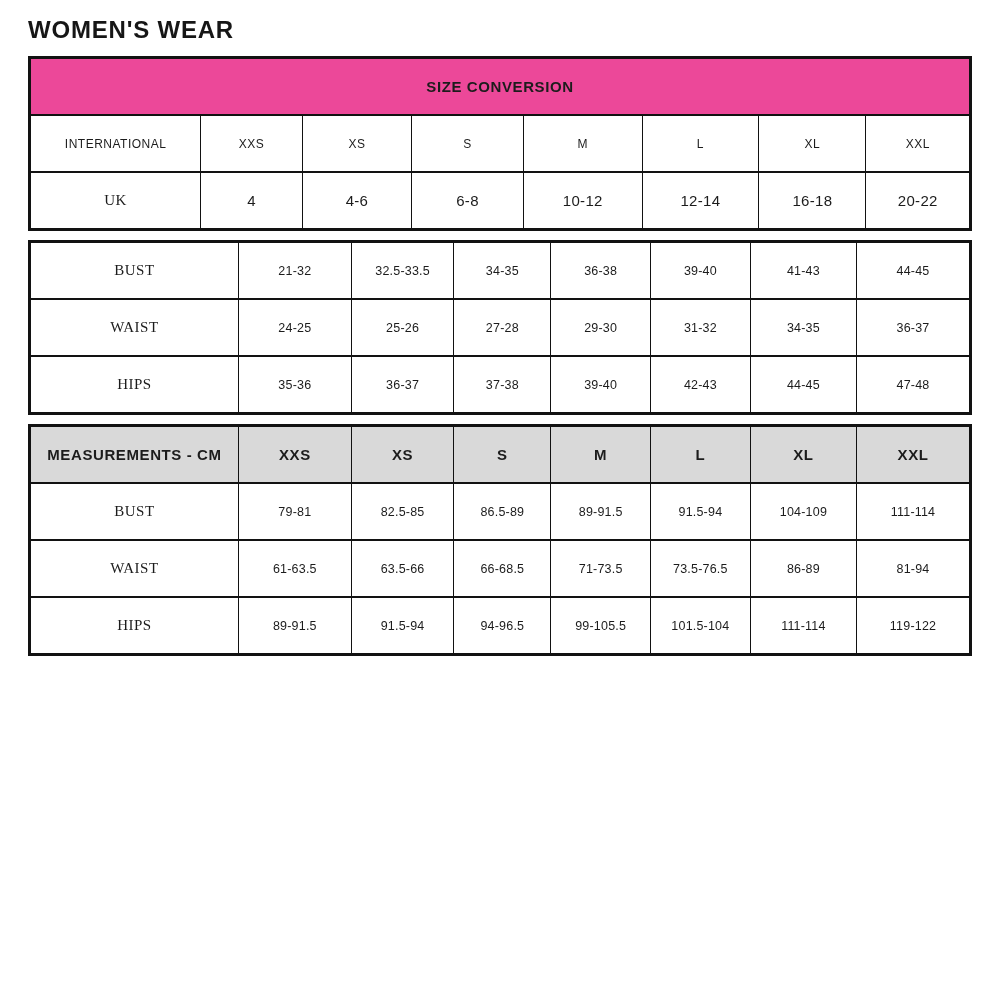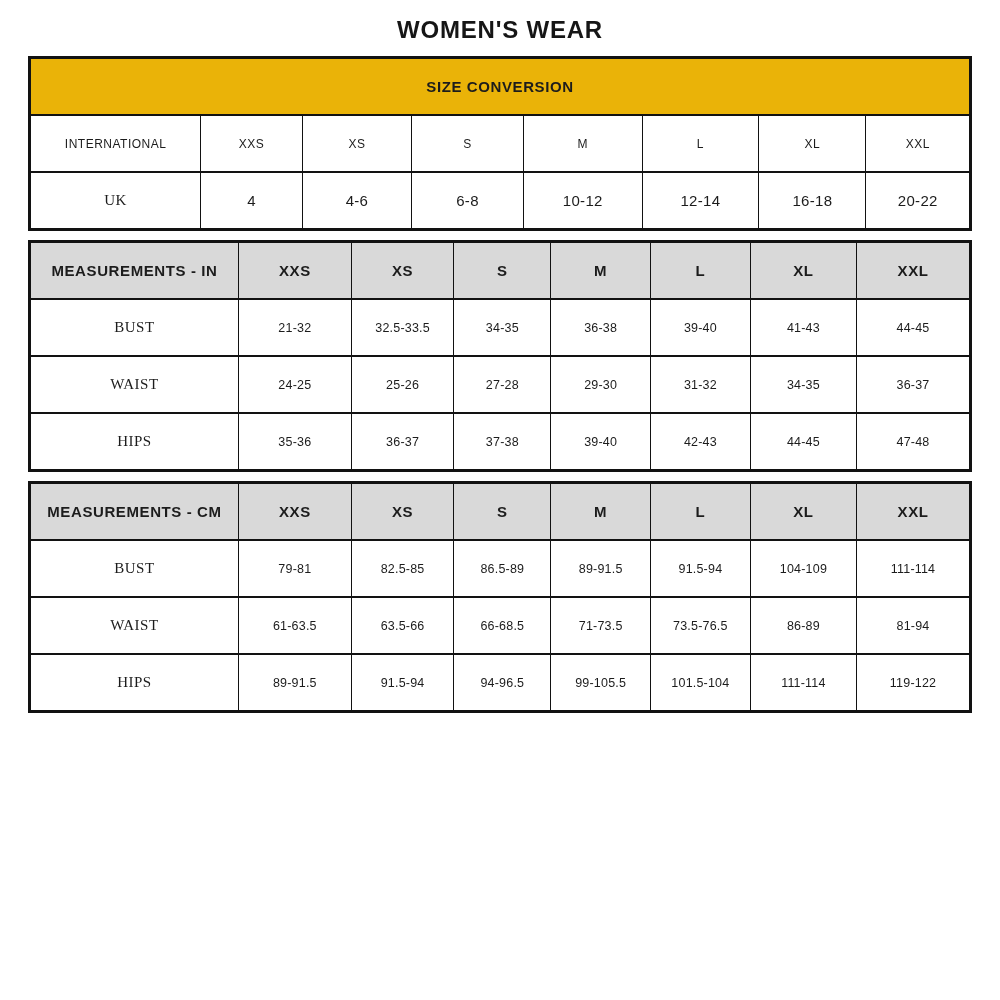--- a/index.html
+++ b/index.html
@@ -12,21 +12,20 @@
     color: #1c1c1c;
     -webkit-font-smoothing: antialiased;
   }
   .page {
     width: 1000px;
     height: 1000px;
     box-sizing: border-box;
     padding: 14px 28px 0 28px;
   }
   .page-title {
-    text-align: center;
     font-size: 24px;
     font-weight: 700;
     letter-spacing: 0.8px;
     margin: 2px 0 12px 0;
     color: #161616;
   }
   table.sheet {
     width: 100%;
     border-collapse: collapse;
     table-layout: fixed;
@@ -39,21 +38,21 @@
     border-top: 2px solid #121212;
     border-bottom: 2px solid #121212;
     text-align: center;
     vertical-align: middle;
     height: 55px;
     padding: 0 2px;
     font-weight: 400;
     overflow: hidden;
   }
   tr.banner th {
-    background: #eab308;
+    background: #ec4899;
     font-weight: 700;
     font-size: 15px;
     letter-spacing: 0.6px;
   }
   tr.head-plain th {
     background: #ffffff;
     font-weight: 400;
     font-size: 12px;
     letter-spacing: 0.5px;
   }
@@ -141,30 +140,20 @@
       <col class="c0">
         <col class="c1">
         <col class="c2">
         <col class="c3">
       <col class="c4">
         <col class="c5">
         <col class="c6">
         <col class="c7">
     </colgroup>
   <tbody>
-        <tr class="head-gray">
-          <th>MEASUREMENTS - IN</th>
-          <th>XXS</th>
-          <th>XS</th>
-          <th>S</th>
-          <th>M</th>
-          <th>L</th>
-          <th>XL</th>
-          <th>XXL</th>
-        </tr>
         <tr>
           <td class="row-label">BUST</td>
           <td class="val">21-32</td>
           <td class="val">32.5-33.5</td>
           <td class="val">34-35</td>
           <td class="val">36-38</td>
           <td class="val">39-40</td>
           <td class="val">41-43</td>
           <td class="val">44-45</td>
         </tr>

